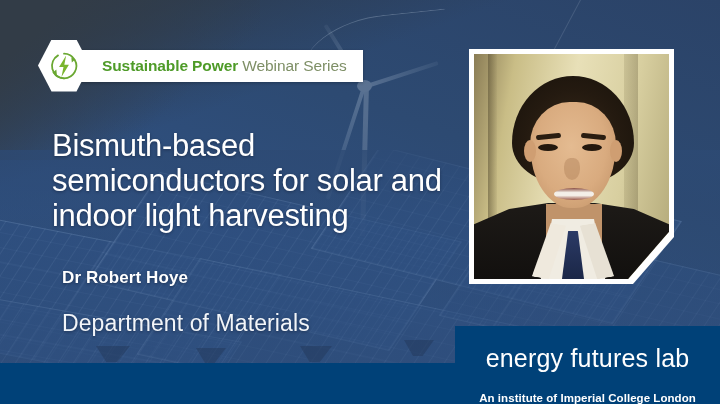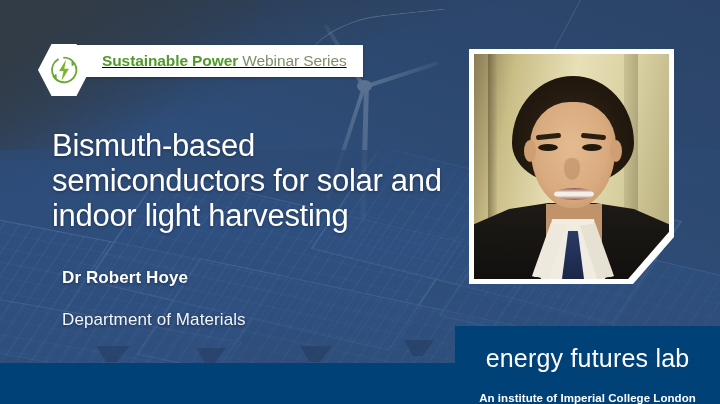--- a/index.html
+++ b/index.html
@@ -122,22 +122,21 @@
   .s2 { left: 196px; top: 198px; width: 30px; height: 15px; clip-path: polygon(0 0,100% 0,62% 100%,30% 100%); }
   .s3 { left: 300px; top: 196px; width: 32px; height: 16px; clip-path: polygon(0 0,100% 0,62% 100%,30% 100%); }
   .s4 { left: 404px; top: 190px; width: 30px; height: 16px; clip-path: polygon(0 0,100% 0,62% 100%,30% 100%); }
 
   
   .badge {
     position: absolute;
     left: 38px; top: 45px;
     height: 42px;
     display: flex;
-    align-items: flex-start;
-    text-decoration: underline;
+    align-items: center;
   }
   .badge-hex {
     position: relative;
     width: 52px;
     height: 52px;
     margin-top: -1px;
     background: #ffffff;
     clip-path: polygon(26% 0%, 74% 0%, 100% 50%, 74% 100%, 26% 100%, 0% 50%);
     display: flex;
     align-items: center;
@@ -189,21 +188,21 @@
     font-size: 17px;
     font-weight: bold;
     letter-spacing: 0.1px;
     text-shadow: 0 1px 3px rgba(10,20,40,0.5);
   }
   .speaker-dept {
     position: absolute;
     left: 62px;
     top: 310px;
     color: #f2f5f9;
-    font-size: 17px;
+    font-size: 23px;
     font-weight: 400;
     letter-spacing: 0.1px;
     text-shadow: 0 1px 3px rgba(10,20,40,0.5);
   }
 
   
   .portrait-frame {
     position: absolute;
     left: 469px;
     top: 49px;

